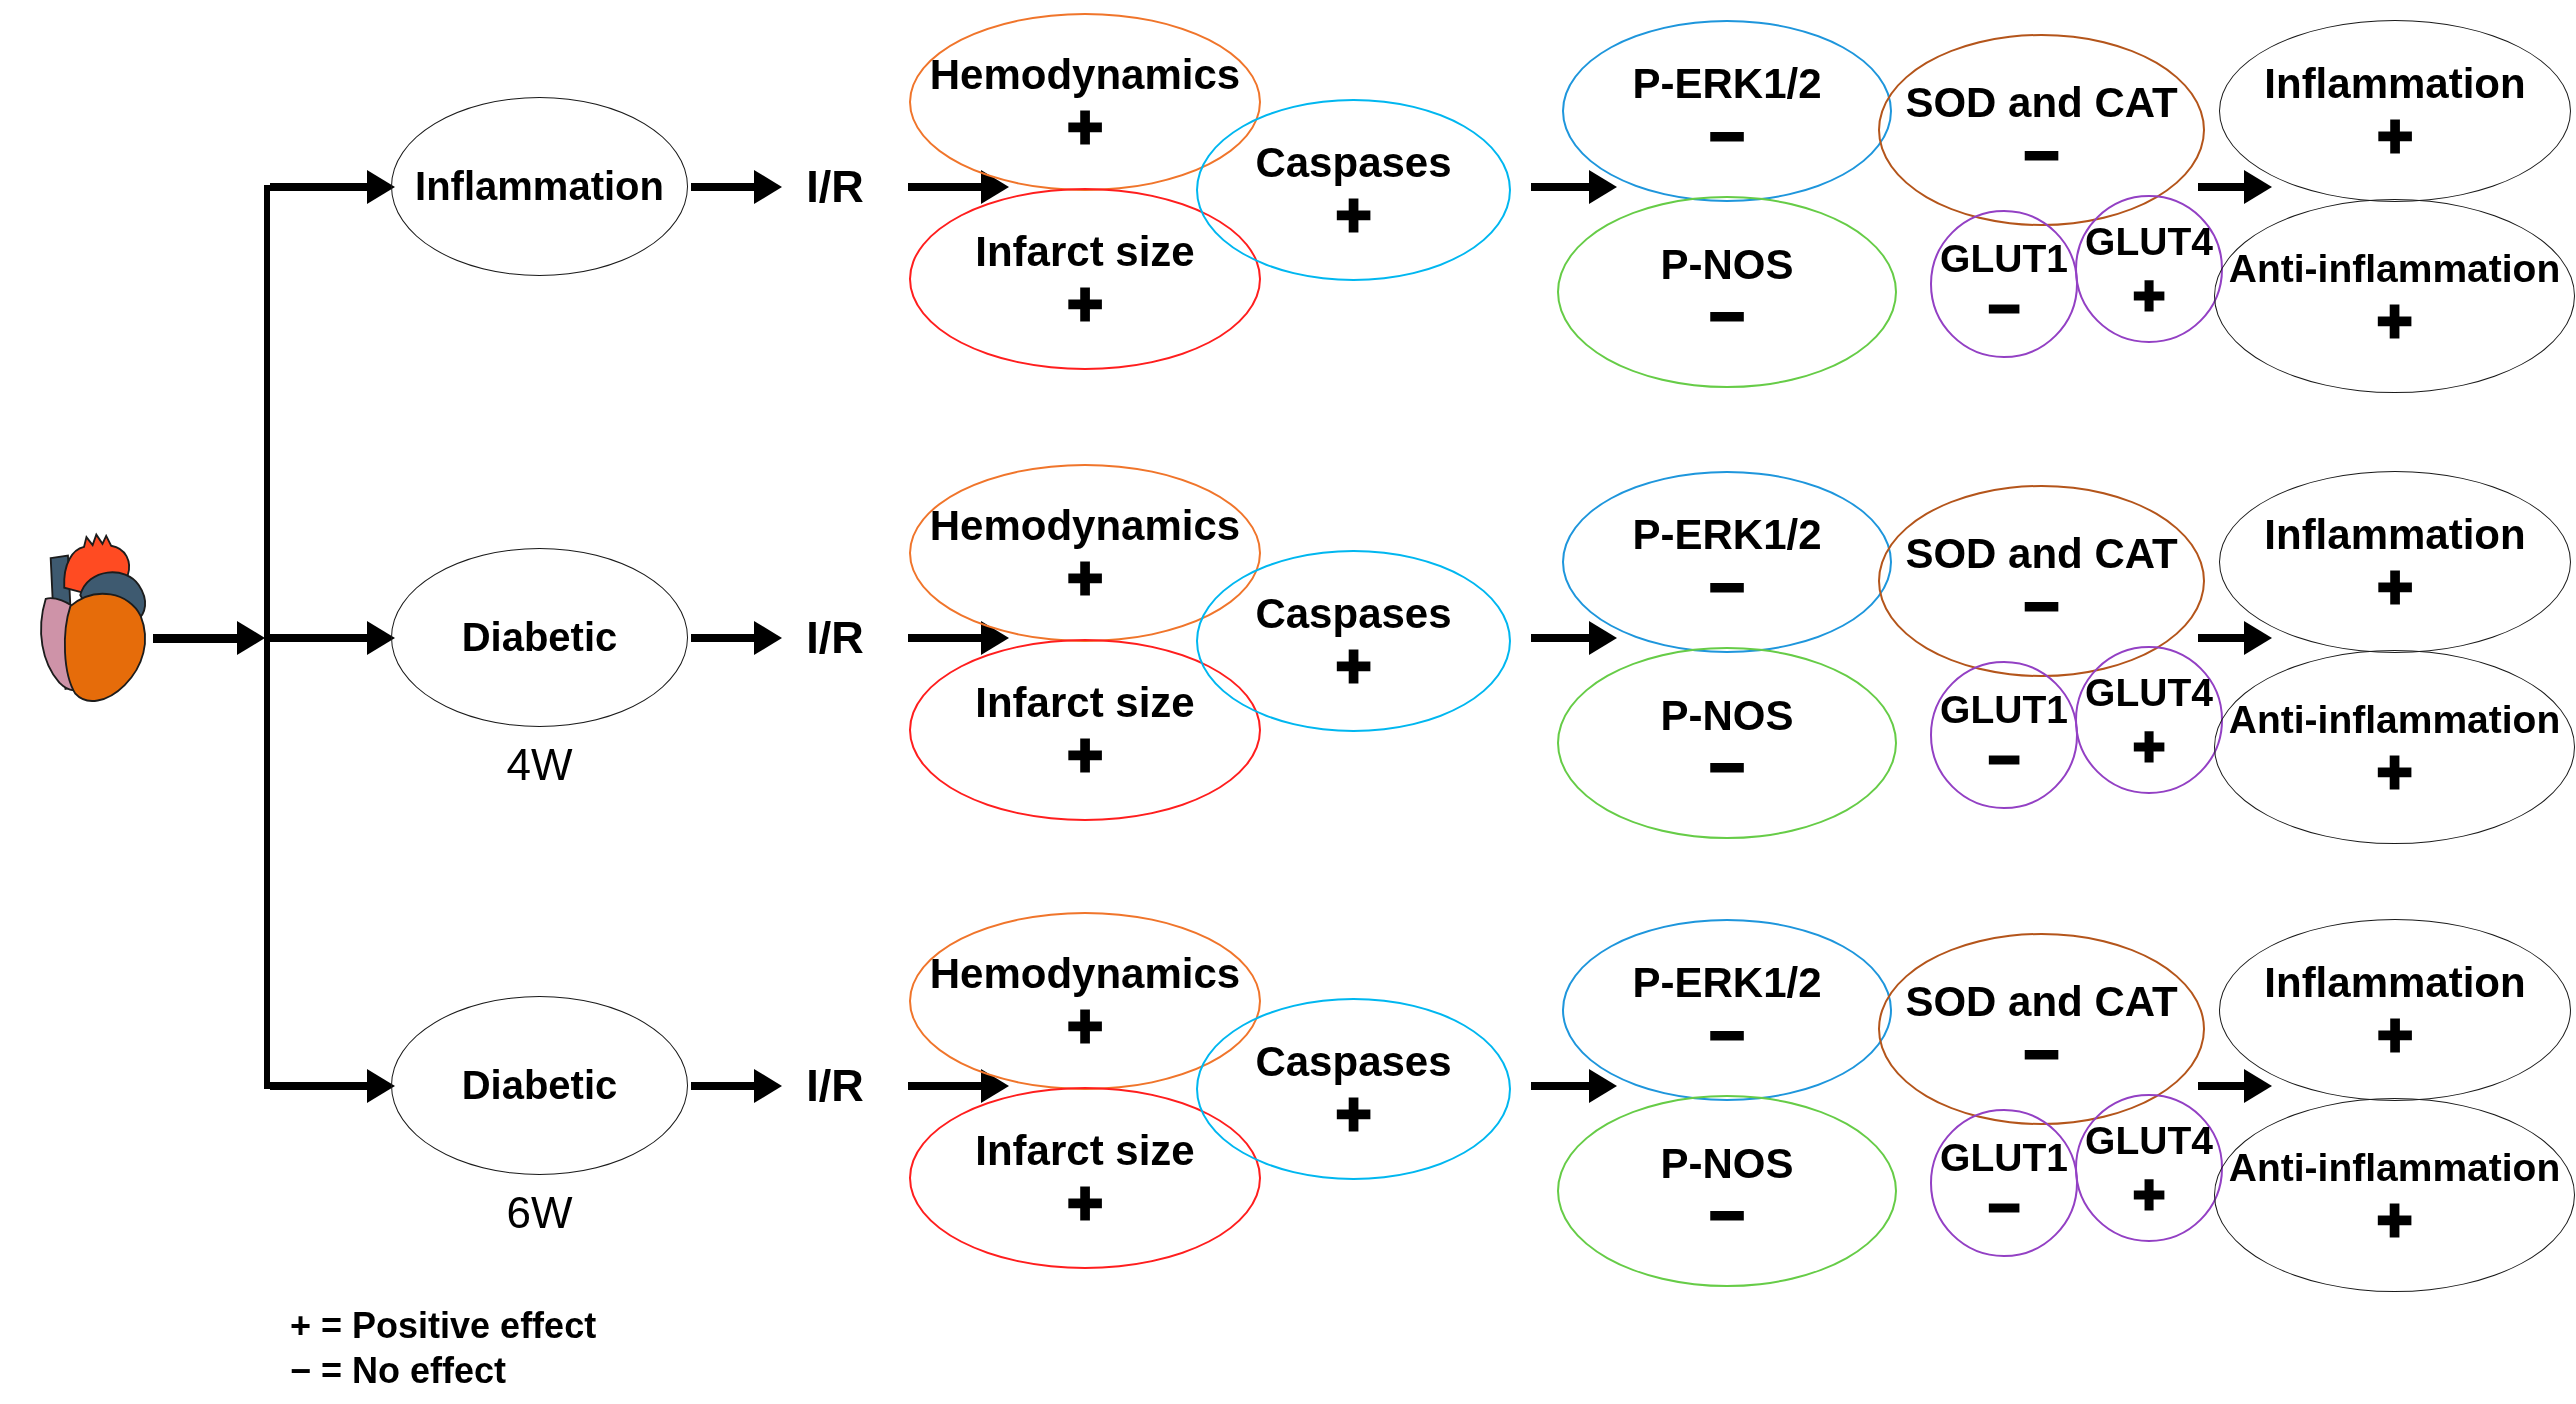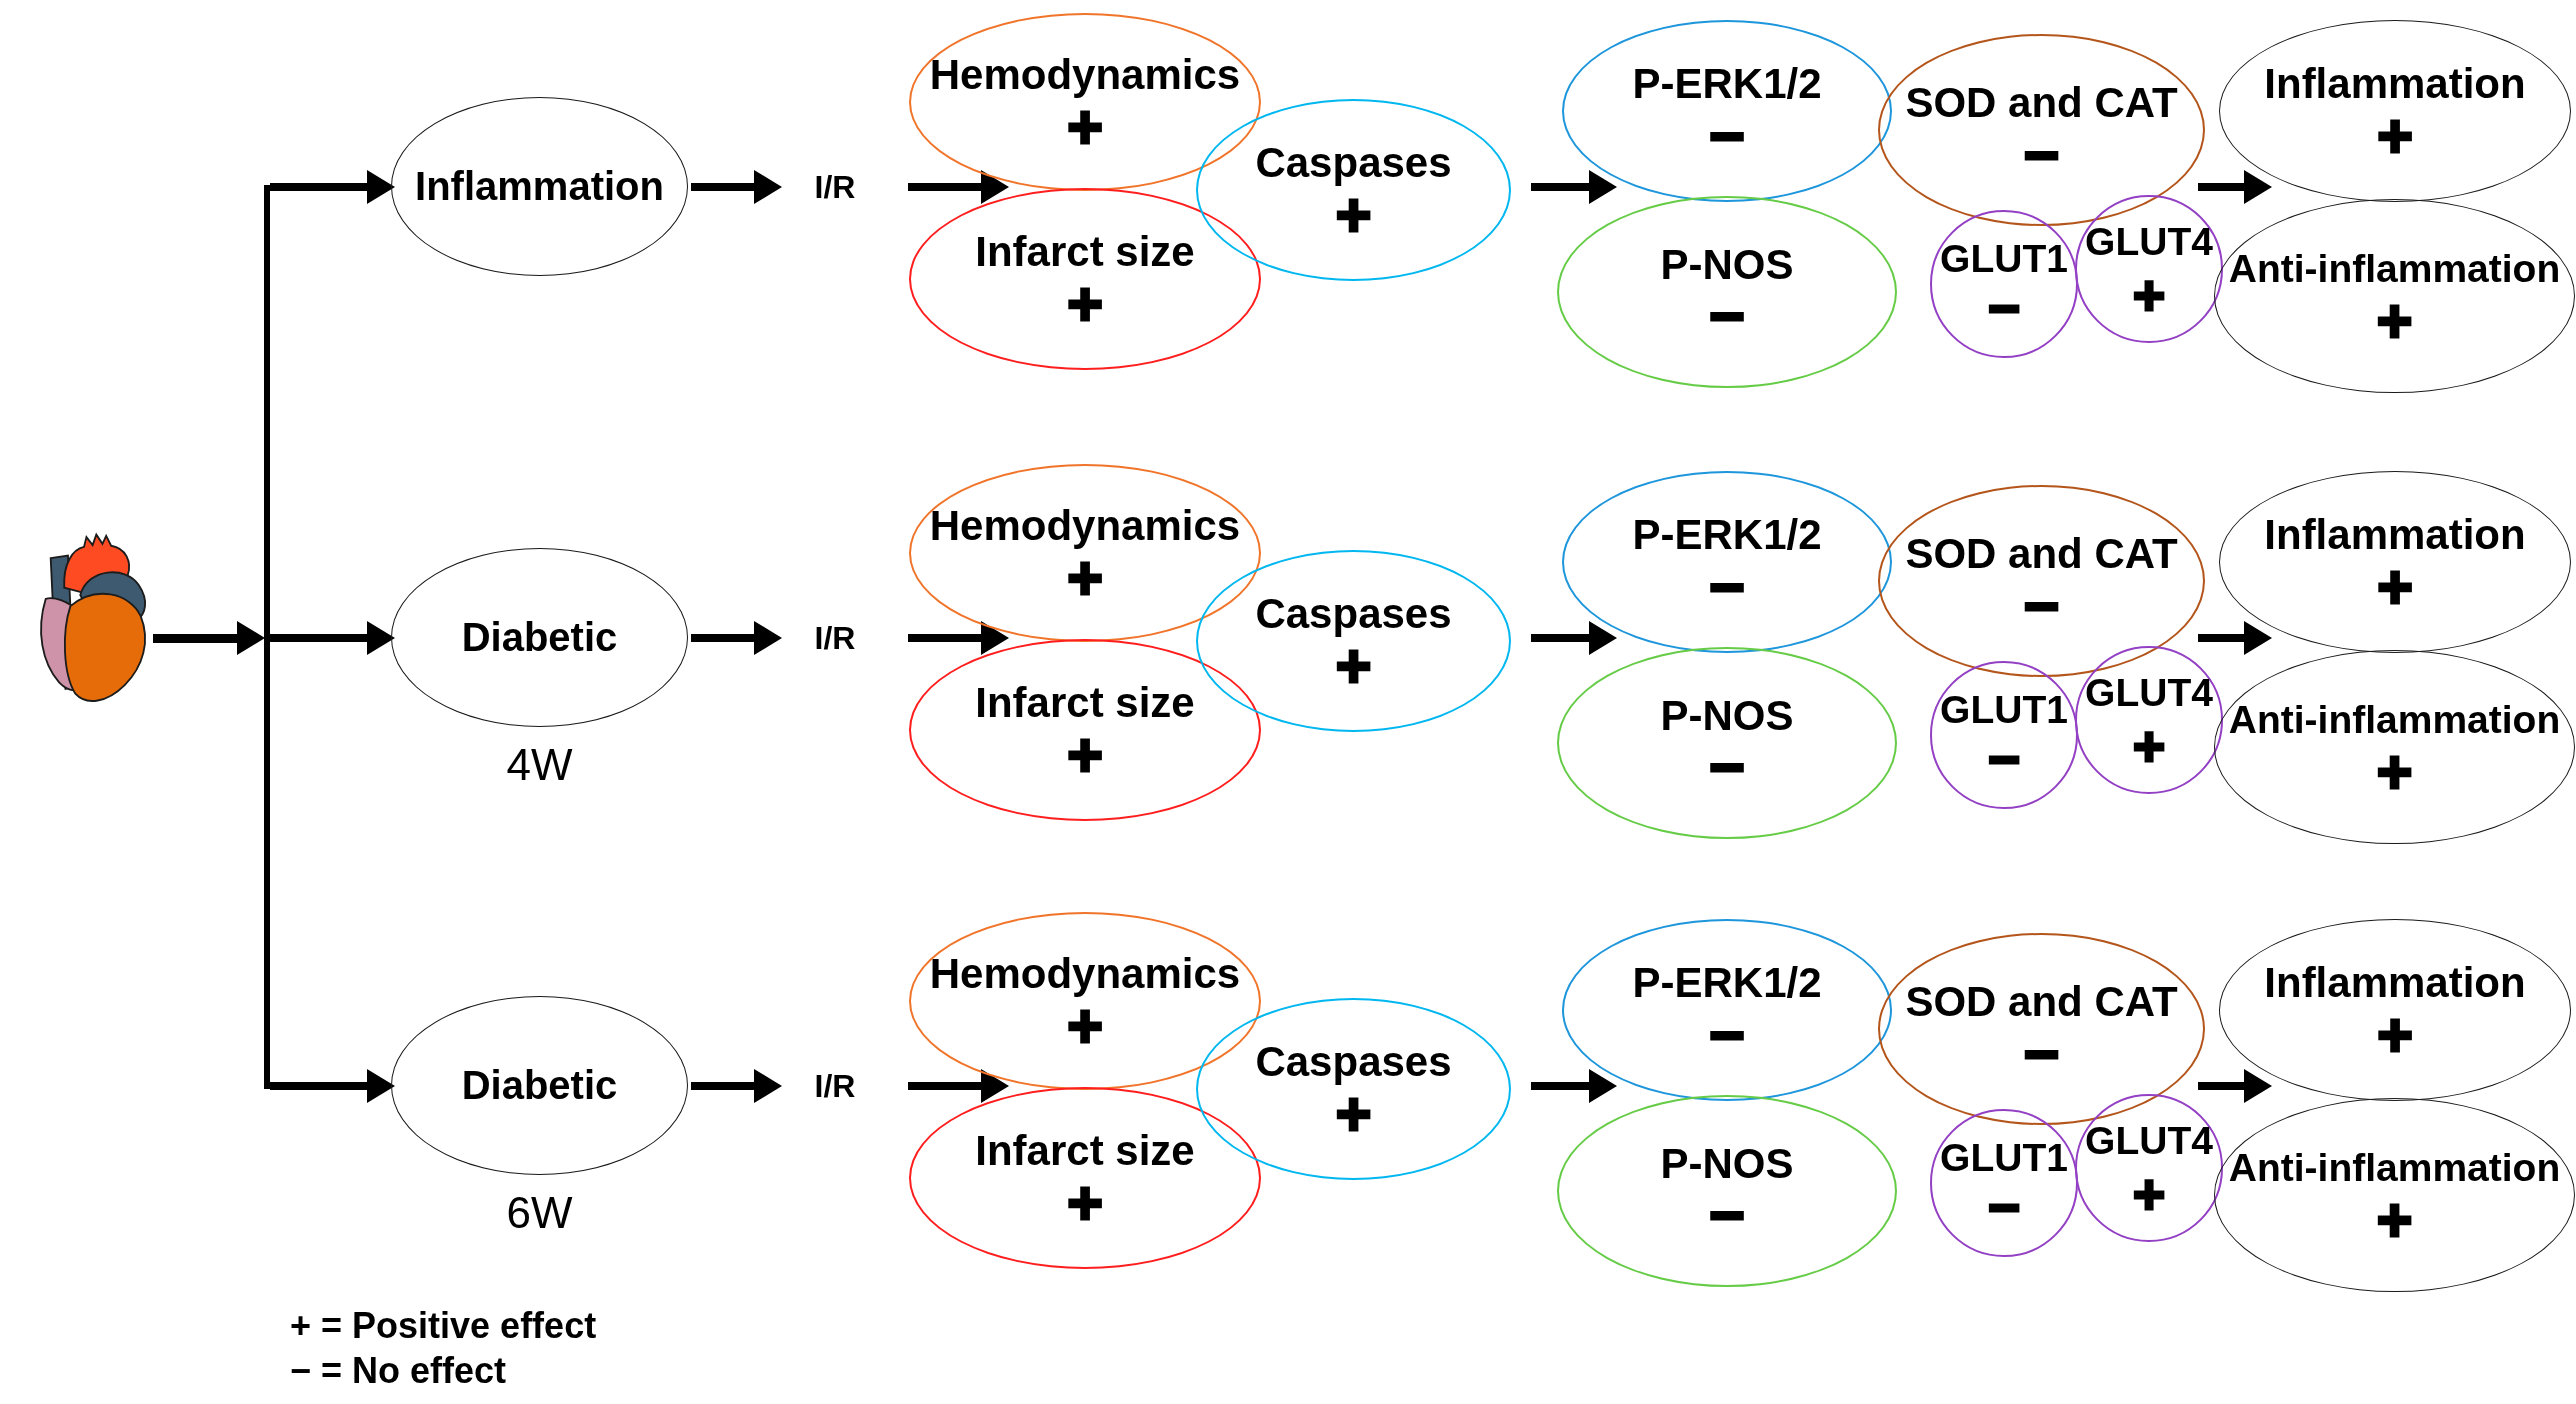--- a/index.html
+++ b/index.html
@@ -23,21 +23,21 @@
   .sod    {left:1878px;top:-153px;width:327px;height:192px;border-color:#B4551B;}
   .glut1  {left:1930px;top:23px;  width:148px;height:148px;border-color:#9340C4;gap:8px;}
   .glut4  {left:2075px;top:7.9px;  width:148px;height:148px;border-color:#9340C4;gap:12px;}
   .glut1 .nlabel,.glut4 .nlabel{font-size:39px;line-height:40px;}
   .glut1 .sign,.glut4 .sign{font-size:55px;line-height:42px;}
   .inflam {left:2219px;top:-167px;width:352px;height:182px;border-width:1.8px;border-color:#1a1a1a;}
   .antiinflam{left:2214px;top:12px;width:361px;height:194px;border-width:1.8px;border-color:#1a1a1a;align-items:center;}
   .antiinflam .nlabel{font-size:39px;}
   
   .irtext{position:absolute;left:782px;top:-28px;width:106px;text-align:center;
-          font-weight:bold;font-size:32px;line-height:56px;}
+          font-weight:bold;font-size:45px;line-height:56px;}
   .sublabel{position:absolute;left:391px;top:102px;width:297px;text-align:center;
             font-weight:normal;font-size:44px;line-height:49px;}
   
   .arrow{position:absolute;top:-4.2px;height:8.5px;background:#000;}
   .arrow::after{content:"";position:absolute;right:-27px;top:-12.7px;width:0;height:0;
                 border-left:28px solid #000;border-top:17px solid transparent;border-bottom:17px solid transparent;}
   .a-branch{left:270px;width:98px;}
   .a-c2ir  {left:691px;width:64px;}
   .a-ir2h  {left:908px;width:74px;}
   .a-casp  {left:1531px;width:59px;}

